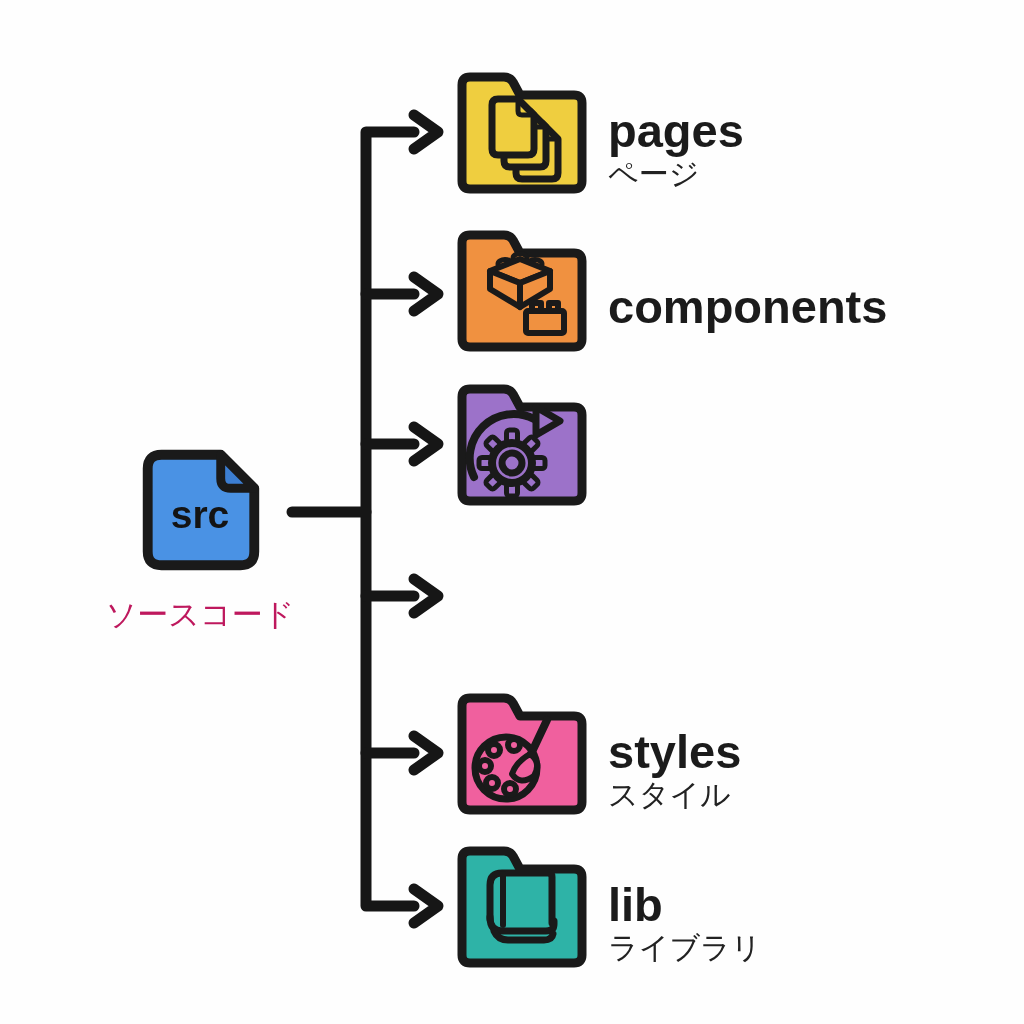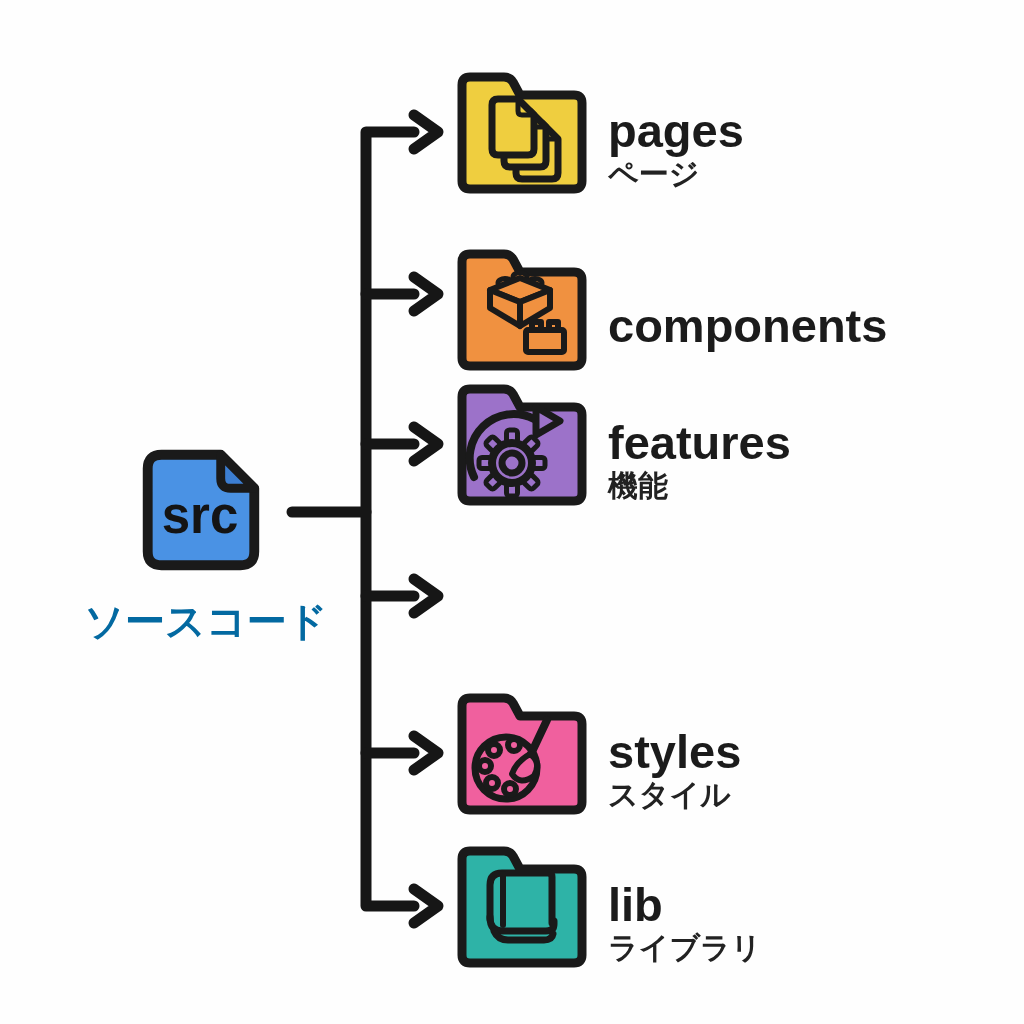--- a/index.html
+++ b/index.html
@@ -23,31 +23,31 @@
   .folder-svg, .file-svg { stroke:#1a1a1a; display:block; }
 
   
   .row {
     position:absolute; left:452px; height:126px;
     display:flex; align-items:center; gap:16px; z-index:1;
   }
   .folder-svg { width:140px; height:126px; overflow:visible; flex:0 0 auto; }
   .labels { display:flex; flex-direction:column; gap:2px; margin-top:34px; }
   .en { font-size:47px; font-weight:700; color:#1b1b1b; line-height:1.05; white-space:nowrap; }
-  .ja { font-size:30px; font-weight:700; color:#222222; line-height:1.15; white-space:nowrap; }
+  .ja { font-size:30px; font-weight:400; color:#222222; line-height:1.15; white-space:nowrap; }
 
   
   .src-node { position:absolute; left:84px; top:434px; width:232px; z-index:1; }
   .src-icon { position:relative; width:148px; height:150px; margin:0 auto; }
   .file-svg { width:148px; height:150px; }
   .src-text {
     position:absolute; inset:0; display:flex; align-items:center; justify-content:center;
-    padding-top:12px; font-size:51px; font-weight:700; color:#141414;
+    padding-top:12px; font-size:39px; font-weight:700; color:#141414;
   }
-  .src-ja { margin-top:10px; text-align:center; font-size:40px; font-weight:700; color:#0369a1; white-space:nowrap; }
+  .src-ja { margin-top:10px; text-align:center; font-size:31px; font-weight:400; color:#be185d; white-space:nowrap; }
 </style>
 </head>
 <body>
 
 <div class="canvas">
 
   <svg class="connectors" viewBox="0 0 1024 1024" aria-hidden="true">
     <g class="ln sw11" stroke="#161616">
       <path d="M292,512 H366"></path>
       <path d="M414,132 H366 V906 H414"></path>
@@ -86,21 +86,21 @@
         <path class="ln-f sw7" d="M40,36 Q40,30 46,30 L66,30 L82,46 L82,80 Q82,86 76,86 L46,86 Q40,86 40,80 Z" fill="#efce3f"></path>
         <path class="ln sw5" d="M66,30 L66,42 Q66,46 70,46 L82,46"></path>
       </g>
     </svg>
     <div class="labels">
       <div class="en">pages</div>
       <div class="ja">ページ</div>
     </div>
   </div>
 
-  <div class="row" style="top:246px">
+  <div class="row" style="top:227px">
     <svg class="folder-svg" viewBox="0 0 140 126" aria-hidden="true">
       <path class="ln-f sw9" d="M10,112 L10,16 Q10,8 18,8 L52,8 Q58,8 61,13 L68,26 L122,26 Q130,26 130,34 L130,112 Q130,120 122,120 L18,120 Q10,120 10,112 Z" fill="#f09140"></path>
       <g>
         <ellipse class="ln-f sw5" cx="53" cy="37" rx="7" ry="4.5" fill="#f09140"></ellipse>
         <ellipse class="ln-f sw5" cx="68" cy="31" rx="7" ry="4.5" fill="#f09140"></ellipse>
         <ellipse class="ln-f sw5" cx="83" cy="37" rx="7" ry="4.5" fill="#f09140"></ellipse>
         <ellipse class="ln-f sw5" cx="68" cy="43" rx="7" ry="4.5" fill="#f09140"></ellipse>
         <path class="ln-f sw6" d="M68,32 L98,44 L68,56 L38,44 Z" fill="#f09140"></path>
         <path class="ln-f sw6" d="M38,44 L38,62 L68,80 L68,56 Z" fill="#f09140"></path>
         <path class="ln-f sw6" d="M98,44 L98,62 L68,80 L68,56 Z" fill="#f09140"></path>
@@ -127,24 +127,20 @@
           <rect class="ln-f sw5" x="-5.5" y="-33" width="11" height="13" rx="3" transform="rotate(135)" fill="#9c72c9"></rect>
           <rect class="ln-f sw5" x="-5.5" y="-33" width="11" height="13" rx="3" transform="rotate(180)" fill="#9c72c9"></rect>
           <rect class="ln-f sw5" x="-5.5" y="-33" width="11" height="13" rx="3" transform="rotate(225)" fill="#9c72c9"></rect>
           <rect class="ln-f sw5" x="-5.5" y="-33" width="11" height="13" rx="3" transform="rotate(270)" fill="#9c72c9"></rect>
           <rect class="ln-f sw5" x="-5.5" y="-33" width="11" height="13" rx="3" transform="rotate(315)" fill="#9c72c9"></rect>
           <circle class="ln-f sw8" r="20" fill="#9c72c9"></circle>
           <circle class="ln-f sw7" r="10" fill="#9c72c9"></circle>
         </g>
       </g>
     </svg>
-    <div class="labels">
-      <div class="en">features</div>
-      <div class="ja">機能</div>
-    </div>
   </div>
 
 
   <div class="row" style="top:690px">
     <svg class="folder-svg" viewBox="0 0 140 126" aria-hidden="true">
       <path class="ln-f sw9" d="M10,112 L10,16 Q10,8 18,8 L52,8 Q58,8 61,13 L68,26 L122,26 Q130,26 130,34 L130,112 Q130,120 122,120 L18,120 Q10,120 10,112 Z" fill="#f0609e"></path>
       <g>
         <circle class="ln sw7" cx="54" cy="78" r="31"></circle>
         <circle class="ln sw6" cx="42" cy="60" r="6"></circle>
         <circle class="ln sw6" cx="62" cy="55" r="6"></circle>

